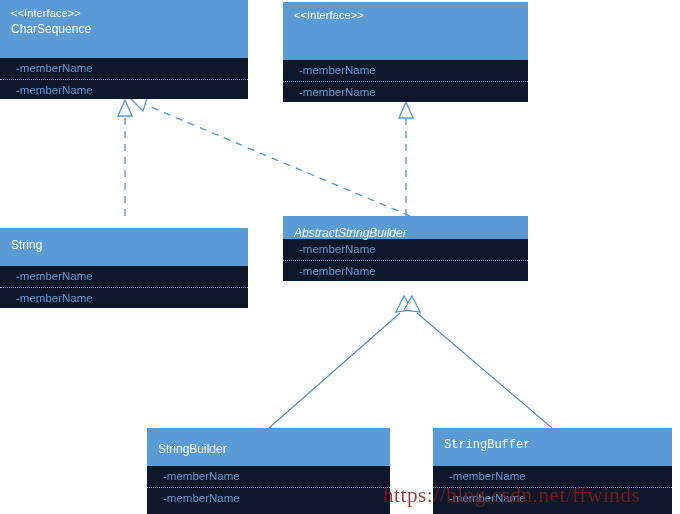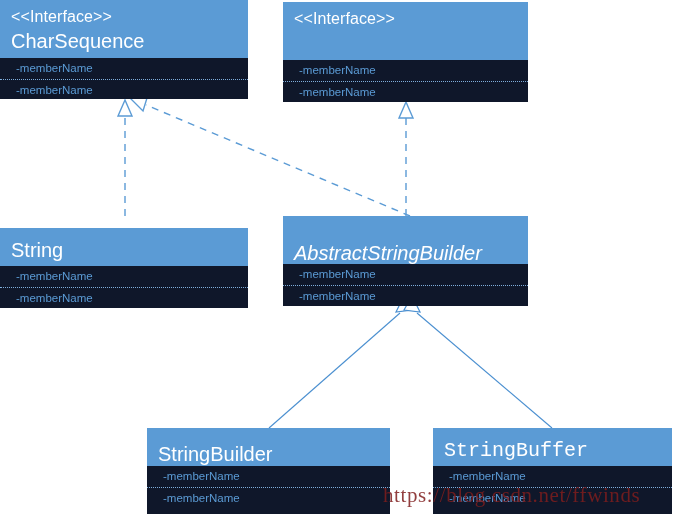--- a/index.html
+++ b/index.html
@@ -32,27 +32,27 @@
   }
   .uml-header {
     box-sizing: border-box;
     background: #5B9BD5;
     color: #ffffff;
     padding: 6px 11px 5px 11px;
     line-height: 1.38;
   }
   .stereotype {
     display: block;
-    font-size: 16px;
+    font-size: 11px;
     letter-spacing: 0.1px;
     white-space: nowrap;
   }
   .class-name {
     display: block;
-    font-size: 20px;
+    font-size: 12px;
     white-space: nowrap;
   }
   .class-name.abstract {
     font-style: italic;
   }
   .uml-body {
     box-sizing: border-box;
     background: #0f172a;
     padding: 0;
   }
@@ -156,21 +156,21 @@
     <div class="uml-header" style="height:38px; padding-top:9px;">
       <span class="class-name">String</span>
     </div>
     <div class="uml-body" style="height:42px;">
       <div class="member-row">-memberName</div>
       <div class="member-row sep">-memberName</div>
     </div>
   </div>
 
   <div class="uml-class" style="left:283px; top:216px; width:245px;">
-    <div class="uml-header" style="height:48px; padding-top:24px;">
+    <div class="uml-header" style="height:23px; padding-top:9px;">
       <span class="class-name abstract">AbstractStringBuilder</span>
     </div>
     <div class="uml-body" style="height:42px;">
       <div class="member-row">-memberName</div>
       <div class="member-row sep">-memberName</div>
     </div>
   </div>
 
   <div class="uml-class" style="left:147px; top:428px; width:243px;">
     <div class="uml-header" style="height:38px; padding-top:13px;">

